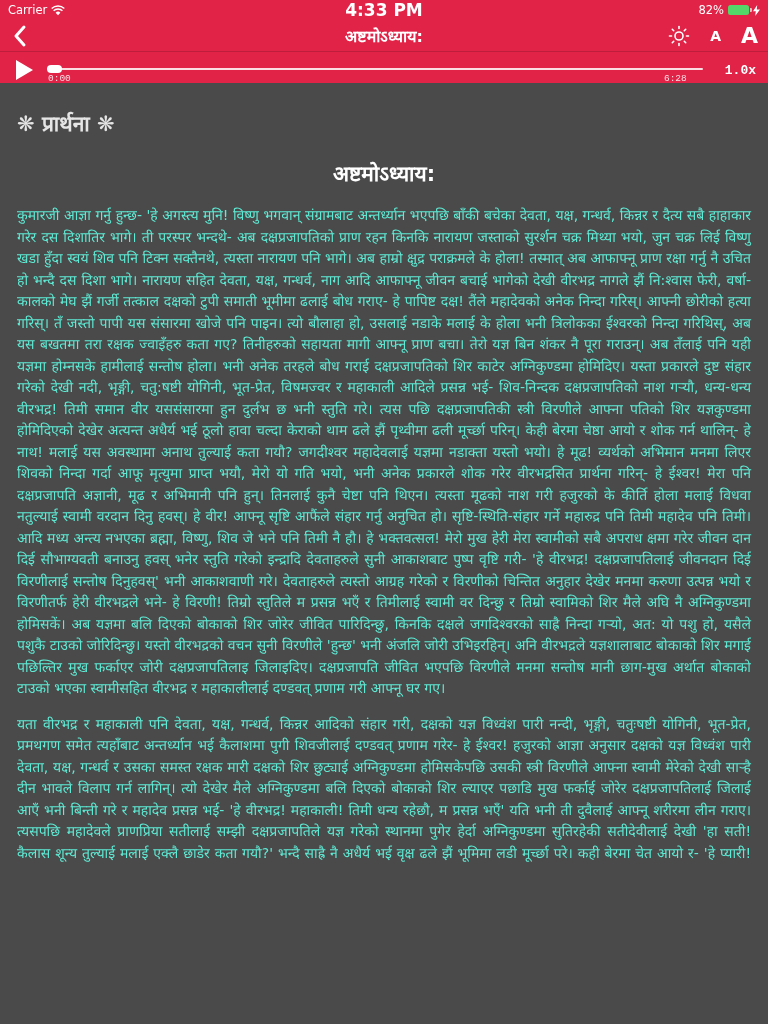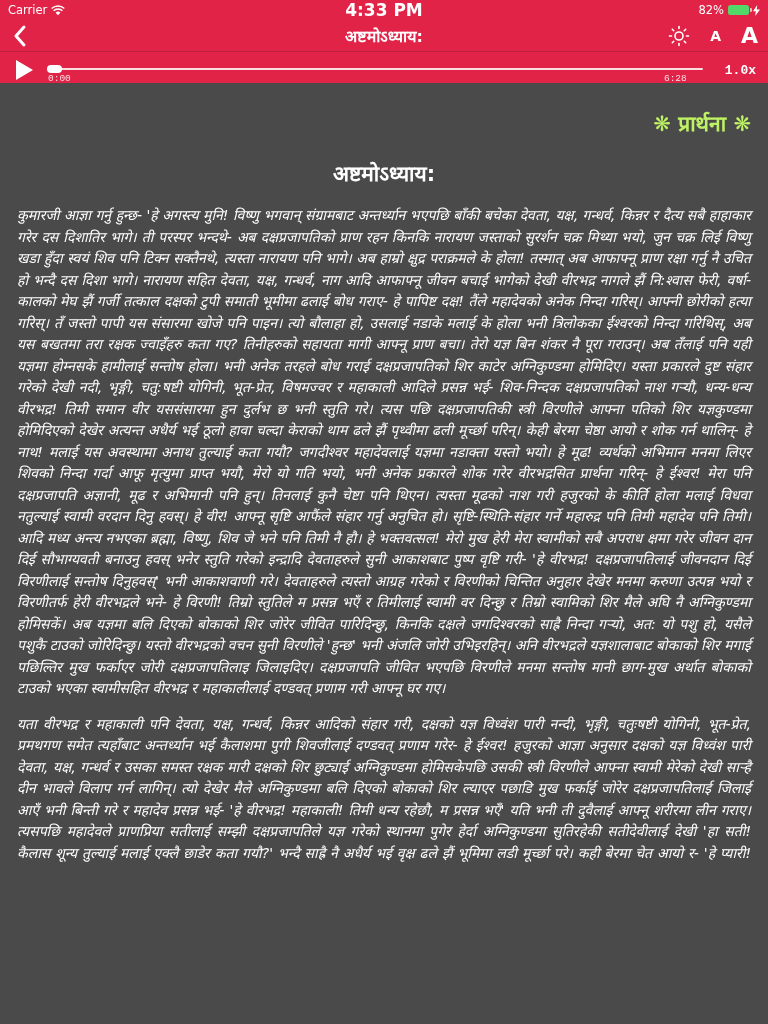--- a/index.html
+++ b/index.html
@@ -35,26 +35,26 @@
                   background:rgba(255,255,255,0.85); border-radius:1px; }
   .slider-thumb { position:absolute; left:0; top:5px; width:15px; height:8px; background:#fff;
                   border-radius:4px; }
   .time { position:absolute; top:13px; font-size:9.5px; color:rgba(255,255,255,0.85); }
   .time-elapsed { left:1px; }
   .time-duration { right:16px; }
   .speed-label { flex:none; margin-left:22px; font-size:13px; font-weight:bold; cursor:pointer; }
 
   
   .content { flex:1; background:#4a4a4a; color:#ffffff; padding:12px 17px 0 17px; overflow:hidden; }
-  .section-heading { text-align:right; color:#bef264; font-size:21px; font-weight:bold;
+  .section-heading { text-align:left; color:#e5e5e5; font-size:21px; font-weight:bold;
                      margin-top:14px; }
   .chapter-heading { text-align:center; color:#ffffff; font-size:21px; font-weight:bold;
                      margin-top:22px; margin-bottom:18px; }
   .body-para { font-size:14px; line-height:21.5px; text-align:justify; margin-bottom:14px;
-               color:#ffffff;font-style:italic; }
+               color:#5eead4; }
   svg { display:block; }
 </style>
 </head>
 <body>
 
 <div class="app">
 
   <div class="chrome status-bar">
     <div class="sb-left">
       <span>Carrier</span>

